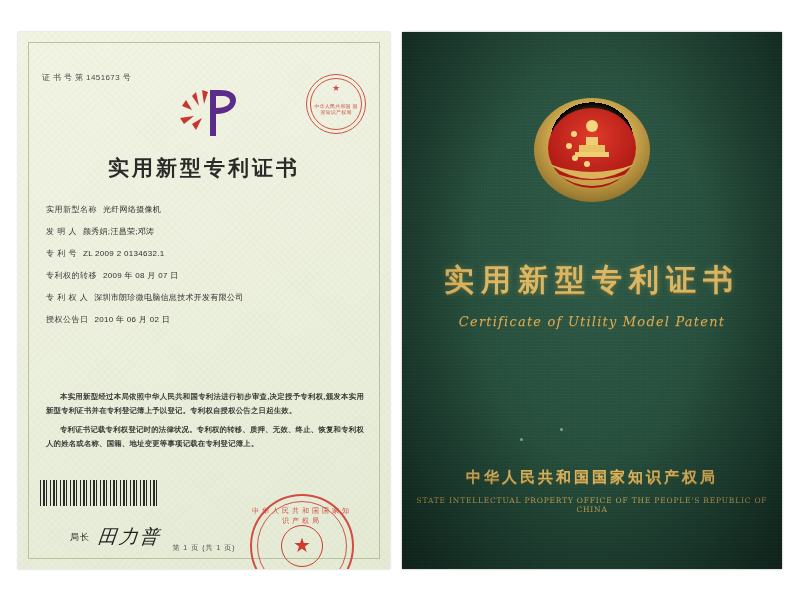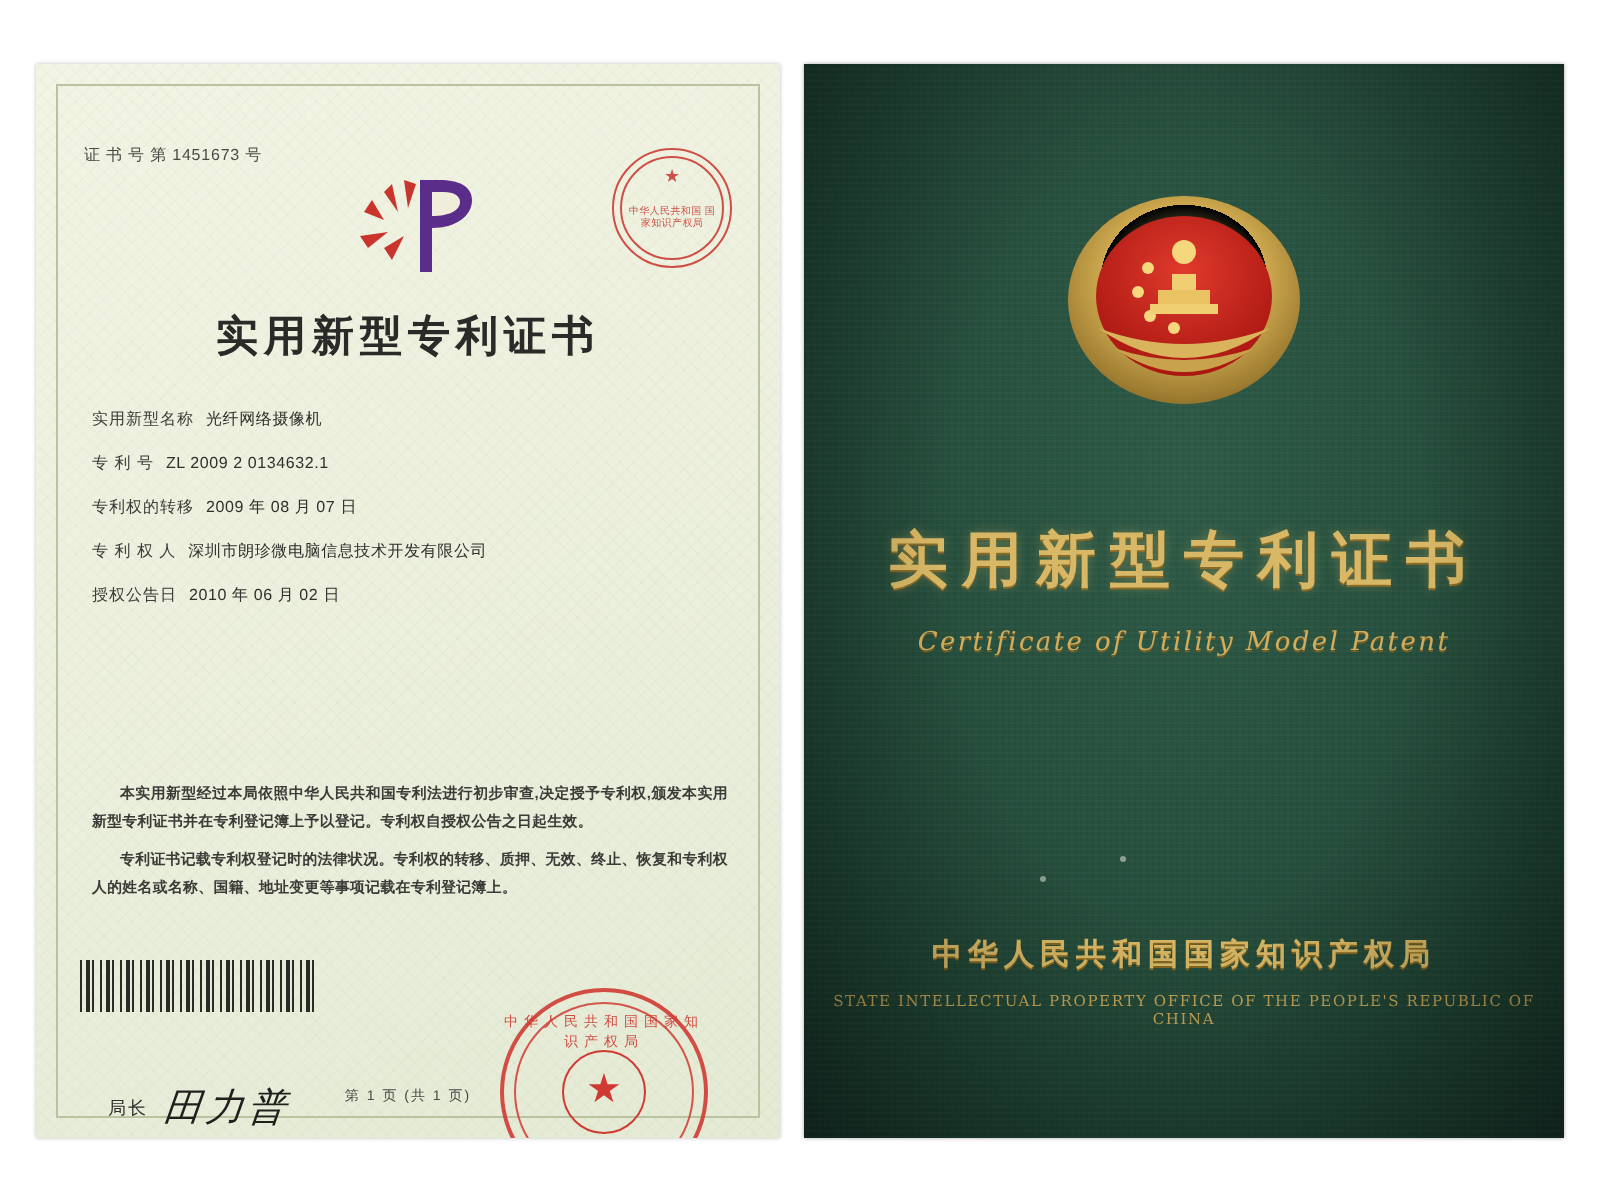--- a/index.html
+++ b/index.html
@@ -163,25 +163,24 @@
     height: 26px;
     background:
       repeating-linear-gradient(90deg,
         #2a2a28 0 1px, transparent 1px 3px,
         #2a2a28 3px 5px, transparent 5px 6px,
         #2a2a28 6px 7px, transparent 7px 10px);
   }
 
   .signature-row {
     position: absolute;
-    left: 36px;
+    left: 52px;
     top: 492px;
     display: flex;
     align-items: center;
-    margin-top: 17px;
   }
   .sig-label {
     font-size: 9px;
     color: #2f2f2c;
     letter-spacing: 1px;
     margin-right: 8px;
   }
   .sig-script {
     font-family: "DejaVu Serif", serif;
     font-size: 19px;
@@ -370,20 +369,24 @@
       <div class="seal-star">★</div>
       <div class="seal-text">中华人民共和国 国家知识产权局</div>
     </div>
 
     <div class="cert-title">实用新型专利证书</div>
 
     <div class="field-list">
       <div class="field-row">
         <span class="field-label">实用新型名称</span>
         <span class="field-value">光纤网络摄像机</span>
+      </div>
+      <div class="field-row">
+        <span class="field-label">发 明 人</span>
+        <span class="field-value">颜秀娟;汪昌荣;邓涛</span>
       </div>
       <div class="field-row">
         <span class="field-label">专 利 号</span>
         <span class="field-value">ZL 2009 2 0134632.1</span>
       </div>
       <div class="field-row">
         <span class="field-label">专利权的转移</span>
         <span class="field-value">2009 年 08 月 07 日</span>
       </div>
       <div class="field-row">

